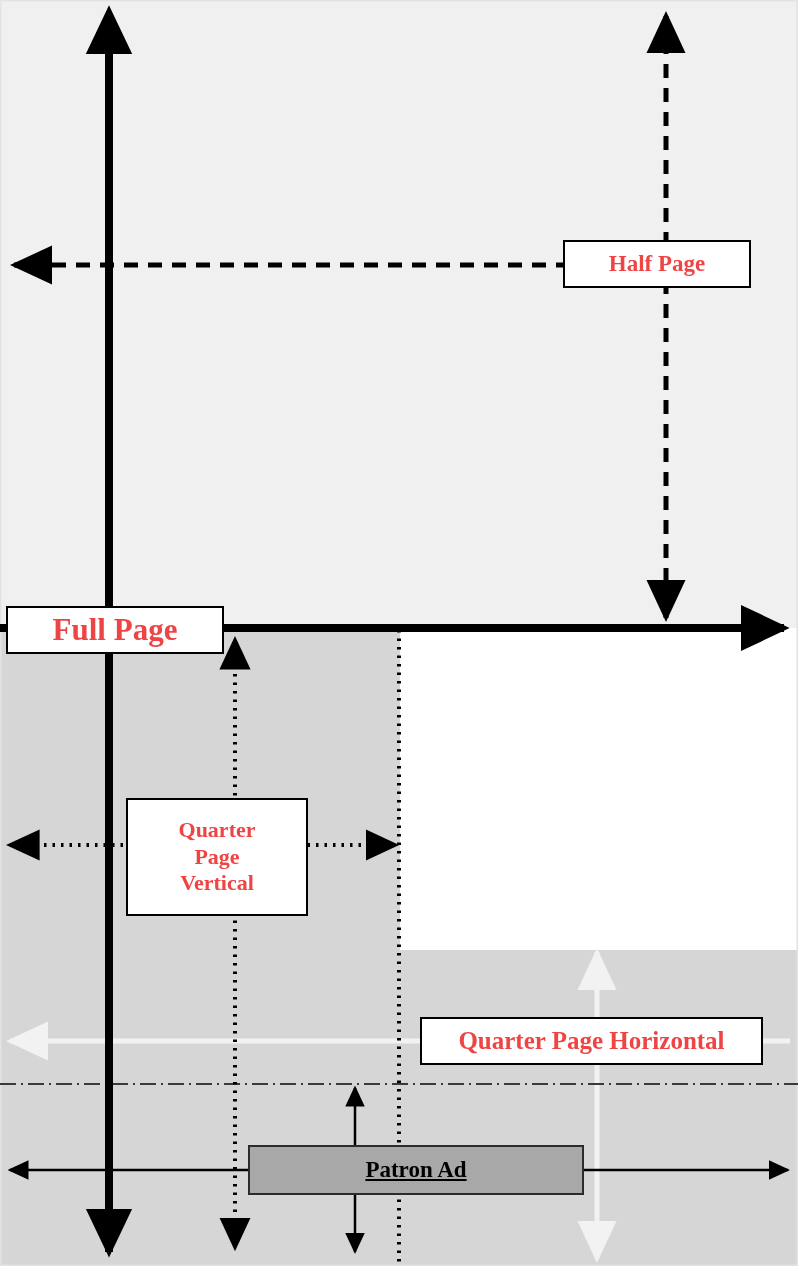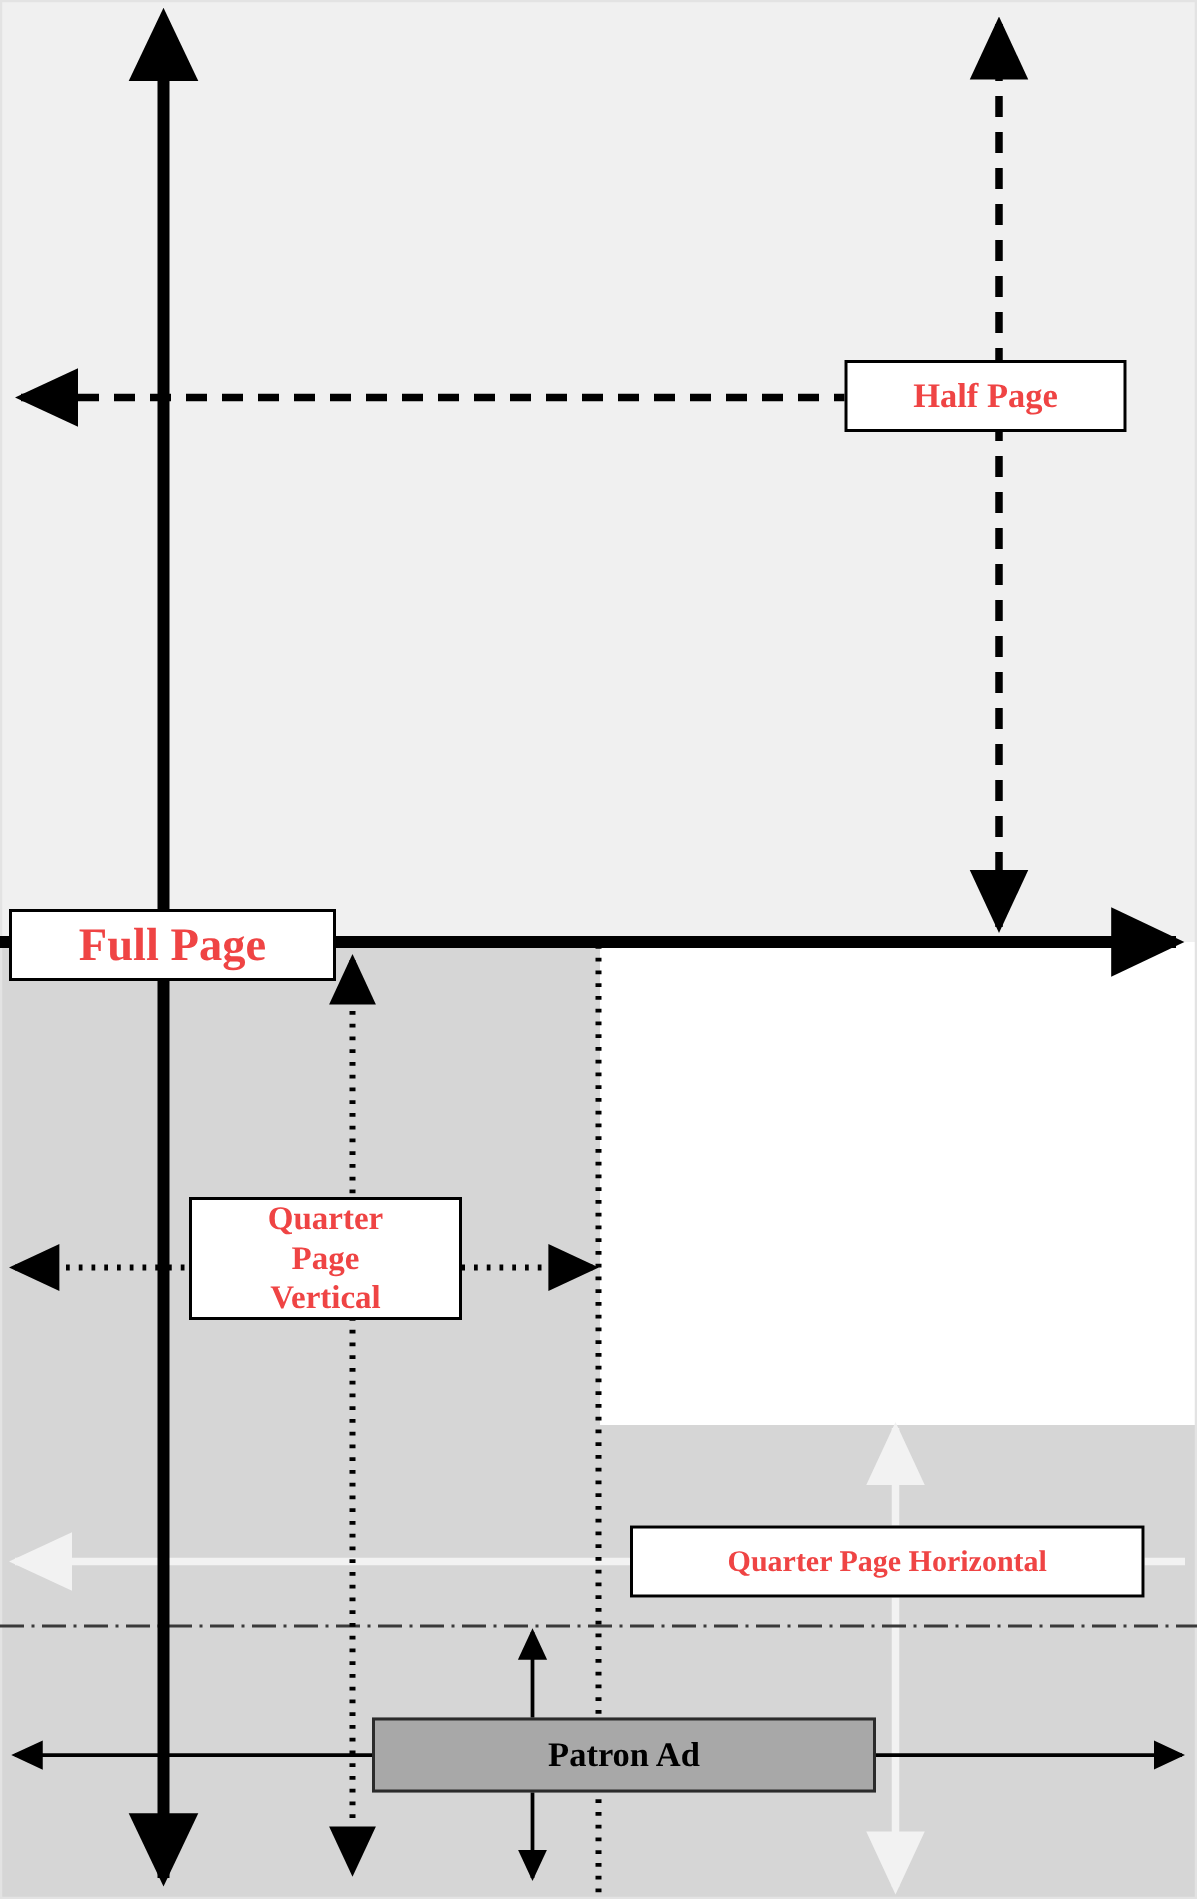--- a/index.html
+++ b/index.html
@@ -26,20 +26,21 @@
     position:absolute;
     box-sizing:border-box;
     border:2px solid #2b2b2b;
     display:flex;
     align-items:center;
     justify-content:center;
     font-family:"Liberation Serif",serif;
     font-weight:bold;
     color:#000000;
     z-index:9;
+    text-decoration:underline;
   }
 </style>
 </head>
 <body>
 
 <div id="stage">
 
   <svg width="798" height="1266" viewBox="0 0 798 1266">
     <defs>
       <marker id="ah-black" markerWidth="9" markerHeight="9" refX="7.6" refY="4.5" orient="auto" markerUnits="strokeWidth">
@@ -105,23 +106,23 @@
   </div>
 
   <div class="lbl" style="left:563px; top:240px; width:188px; height:48px; font-size:23px;">
     <span>Half Page</span>
   </div>
 
   <div class="lbl" style="left:6px; top:606px; width:218px; height:48px; font-size:31px;">
     <span>Full Page</span>
   </div>
 
-  <div class="lbl" style="left:126px; top:798px; width:182px; height:82px; font-size:22px;">
+  <div class="lbl" style="left:126px; top:798px; width:182px; height:118px; font-size:22px;">
     <span>Quarter
 Page
 Vertical</span>
   </div>
 
-  <div class="lbl" style="left:420px; top:1017px; width:343px; height:48px; font-size:20px;">
+  <div class="lbl" style="left:420px; top:1017px; width:343px; height:48px; font-size:25px;">
     <span>Quarter Page Horizontal</span>
   </div>
 
 </div>
 
 </body></html>

